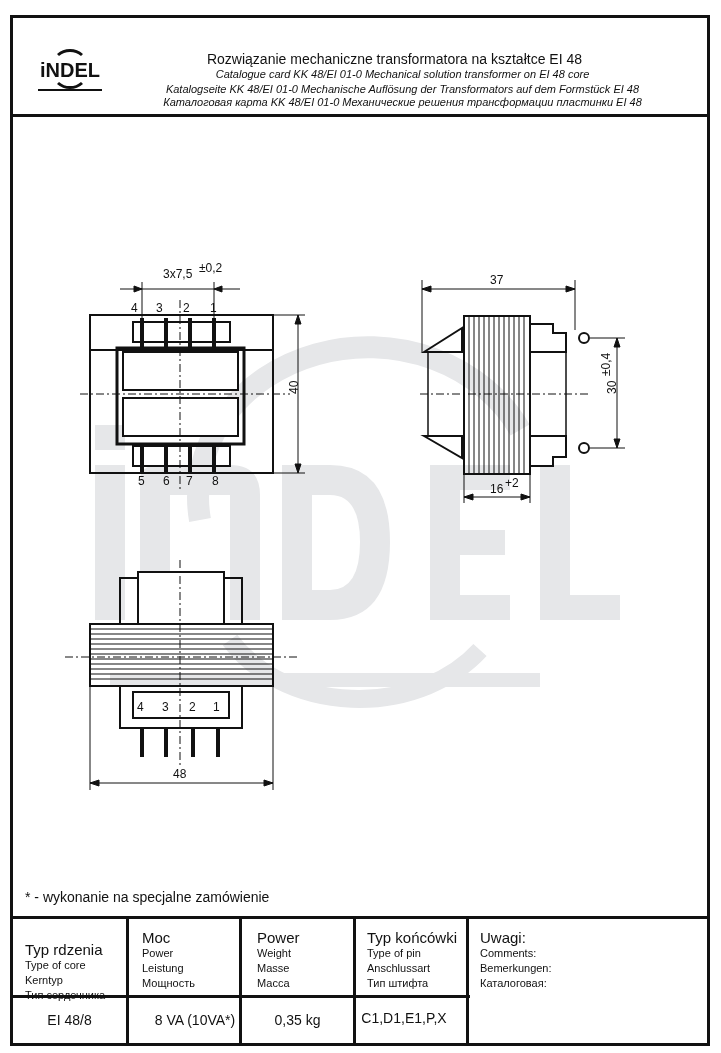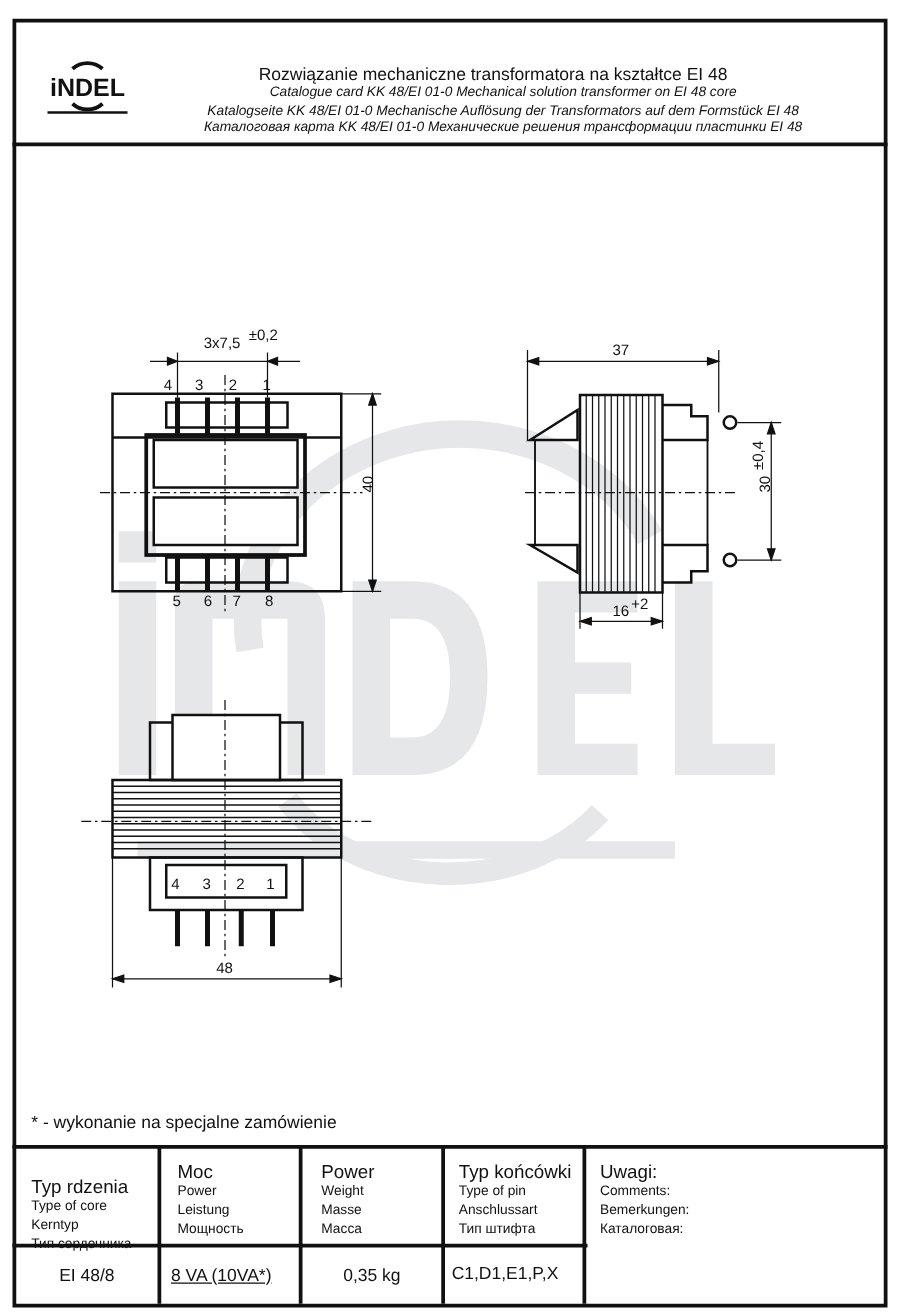--- a/index.html
+++ b/index.html
@@ -217,15 +217,15 @@
   <div class="s">Тип штифта</div>
 </div>
 <div class="cell" style="left:480px; top:929px;">
   <div class="h">Uwagi:</div>
   <div class="s">Comments:</div>
   <div class="s">Bemerkungen:</div>
   <div class="s">Каталоговая:</div>
 </div>
 
 <div class="val" style="left:13px; width:113px; top:1012px;">EI 48/8</div>
-<div class="val" style="left:121px; width:112px; top:1012px;text-decoration:underline;">8 VA  (10VA*)</div>
+<div class="val" style="left:139px; width:112px; top:1012px;">8 VA  (10VA*)</div>
 <div class="val" style="left:242px; width:111px; top:1012px;">0,35 kg</div>
 <div class="val" style="left:356px; width:96px; top:1010px;">C1,D1,E1,P,X</div>
 
 </body></html>

